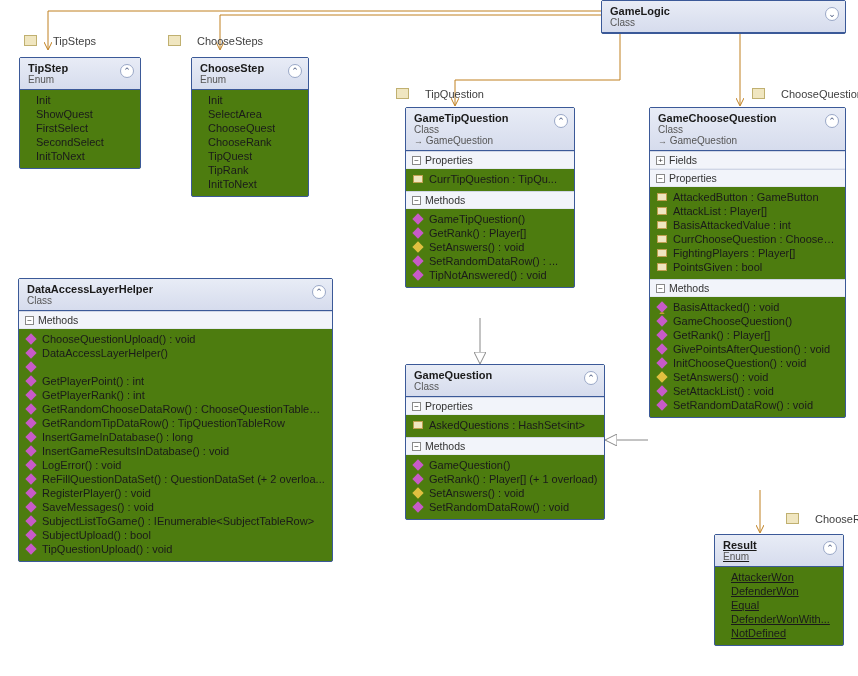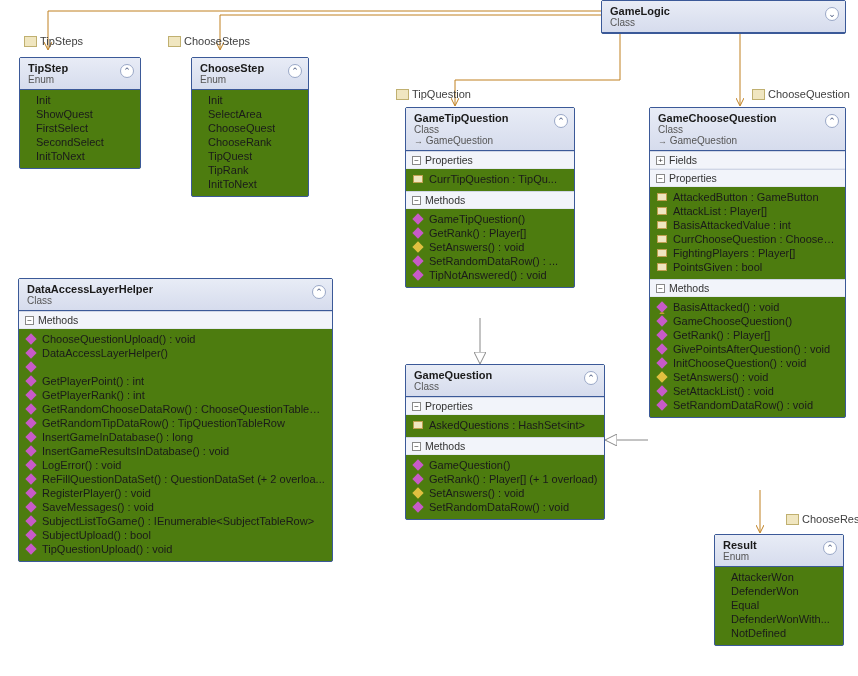--- a/index.html
+++ b/index.html
@@ -17,22 +17,22 @@
   svg.connectors {
     position: absolute;
     top: 0; left: 0;
     pointer-events: none;
   }
   .assoc-label {
     position: absolute;
     font-size: 11px;
     color: #404040;
     display: flex;
-    align-items: center;
-    gap: 3px;
+    align-items: flex-start;
+    gap: 16px;
   }
   .assoc-label .glyph {
     width: 13px; height: 11px;
     background: #f0e6c0;
     border: 1px solid #c0b070;
     position: relative;
   }
   .box {
     position: absolute;
     border: 1px solid #3b5998;
@@ -511,21 +511,21 @@
         <span class="ico ico-method-protected"></span>
         <span class="txt">SetAnswers() : void</span>
       </div>
       <div class="member">
         <span class="ico ico-method"></span>
         <span class="txt">SetRandomDataRow() : void</span>
       </div>
     </div>
 </div>
 
-<div class="box" style="left:714px; top:534px; width:130px;">
+<div class="box" style="left:714px; top:534px; width:130px;text-decoration:underline;">
   <div class="titlebar">
     <div class="name">Result</div>
     <div class="kind">Enum</div>
     <div class="chev">⌃</div>
   </div>
   <div class="members enum-members">
     <div class="member">
         <span class="txt">AttackerWon</span>
       </div>
     <div class="member">

